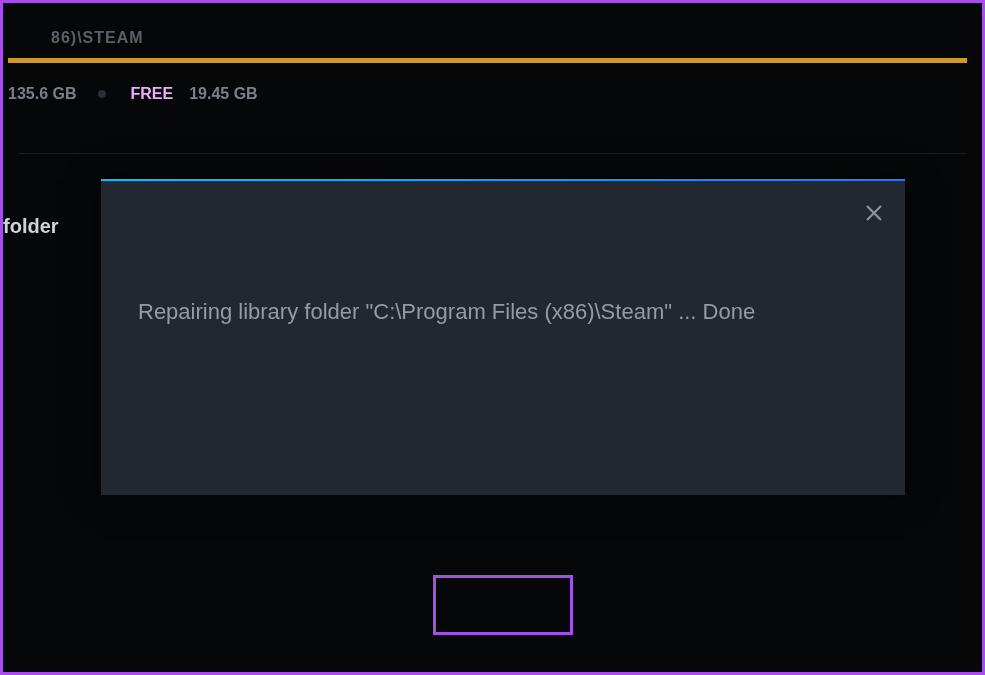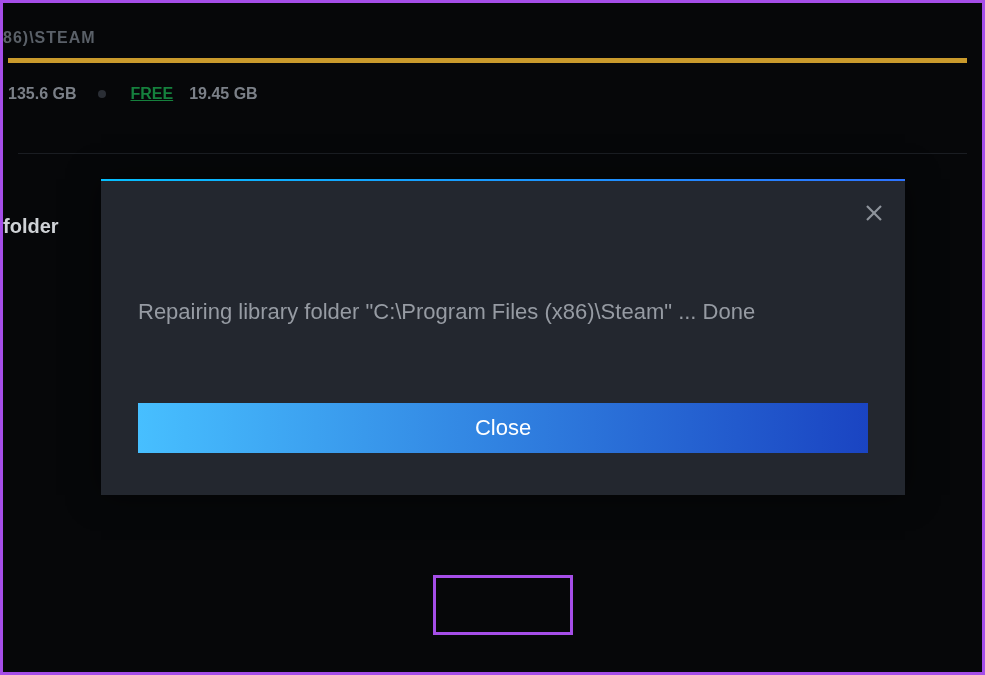--- a/index.html
+++ b/index.html
@@ -25,20 +25,21 @@
       background: #060709;
     }
     .header-path {
       position: absolute;
       top: 26px;
       left: 0px;
       color: #5a6068;
       font-size: 16px;
       font-weight: bold;
       letter-spacing: 1px;
+      padding-left: 48px;
     }
     .yellow-bar {
       position: absolute;
       top: 55px;
       left: 5px;
       right: 15px;
       height: 5px;
       background: #c99a2c;
     }
     .storage-info {
@@ -46,23 +47,22 @@
       top: 82px;
       left: 5px;
       color: #7b8088;
       font-size: 16px;
       font-weight: bold;
       display: flex;
       align-items: center;
       gap: 16px;
     }
     .storage-info .free-label {
-      color: #15803d;
+      color: #f0abfc;
       margin-left: 6px;
-      text-decoration: underline;
     }
     .storage-dot {
       width: 8px;
       height: 8px;
       border-radius: 50%;
       background: #2a2e35;
       display: inline-block;
       margin-left: 6px;
       margin-right: 2px;
     }
@@ -173,18 +173,15 @@
 
 <div class="dialog">
   <div class="dialog-top-accent"></div>
   <div class="dialog-close">
     <svg viewBox="0 0 18 18" stroke="currentColor" stroke-width="2.2" fill="none">
       <line x1="2" y1="2" x2="16" y2="16"></line>
       <line x1="16" y1="2" x2="2" y2="16"></line>
     </svg>
   </div>
   <div class="dialog-message">Repairing library folder "C:\Program Files (x86)\Steam" ... Done</div>
-  <button class="dialog-button">
-    <span>Close</span>
-  </button>
 </div>
 
 <div class="highlight-box"></div>
 
 </body></html>

